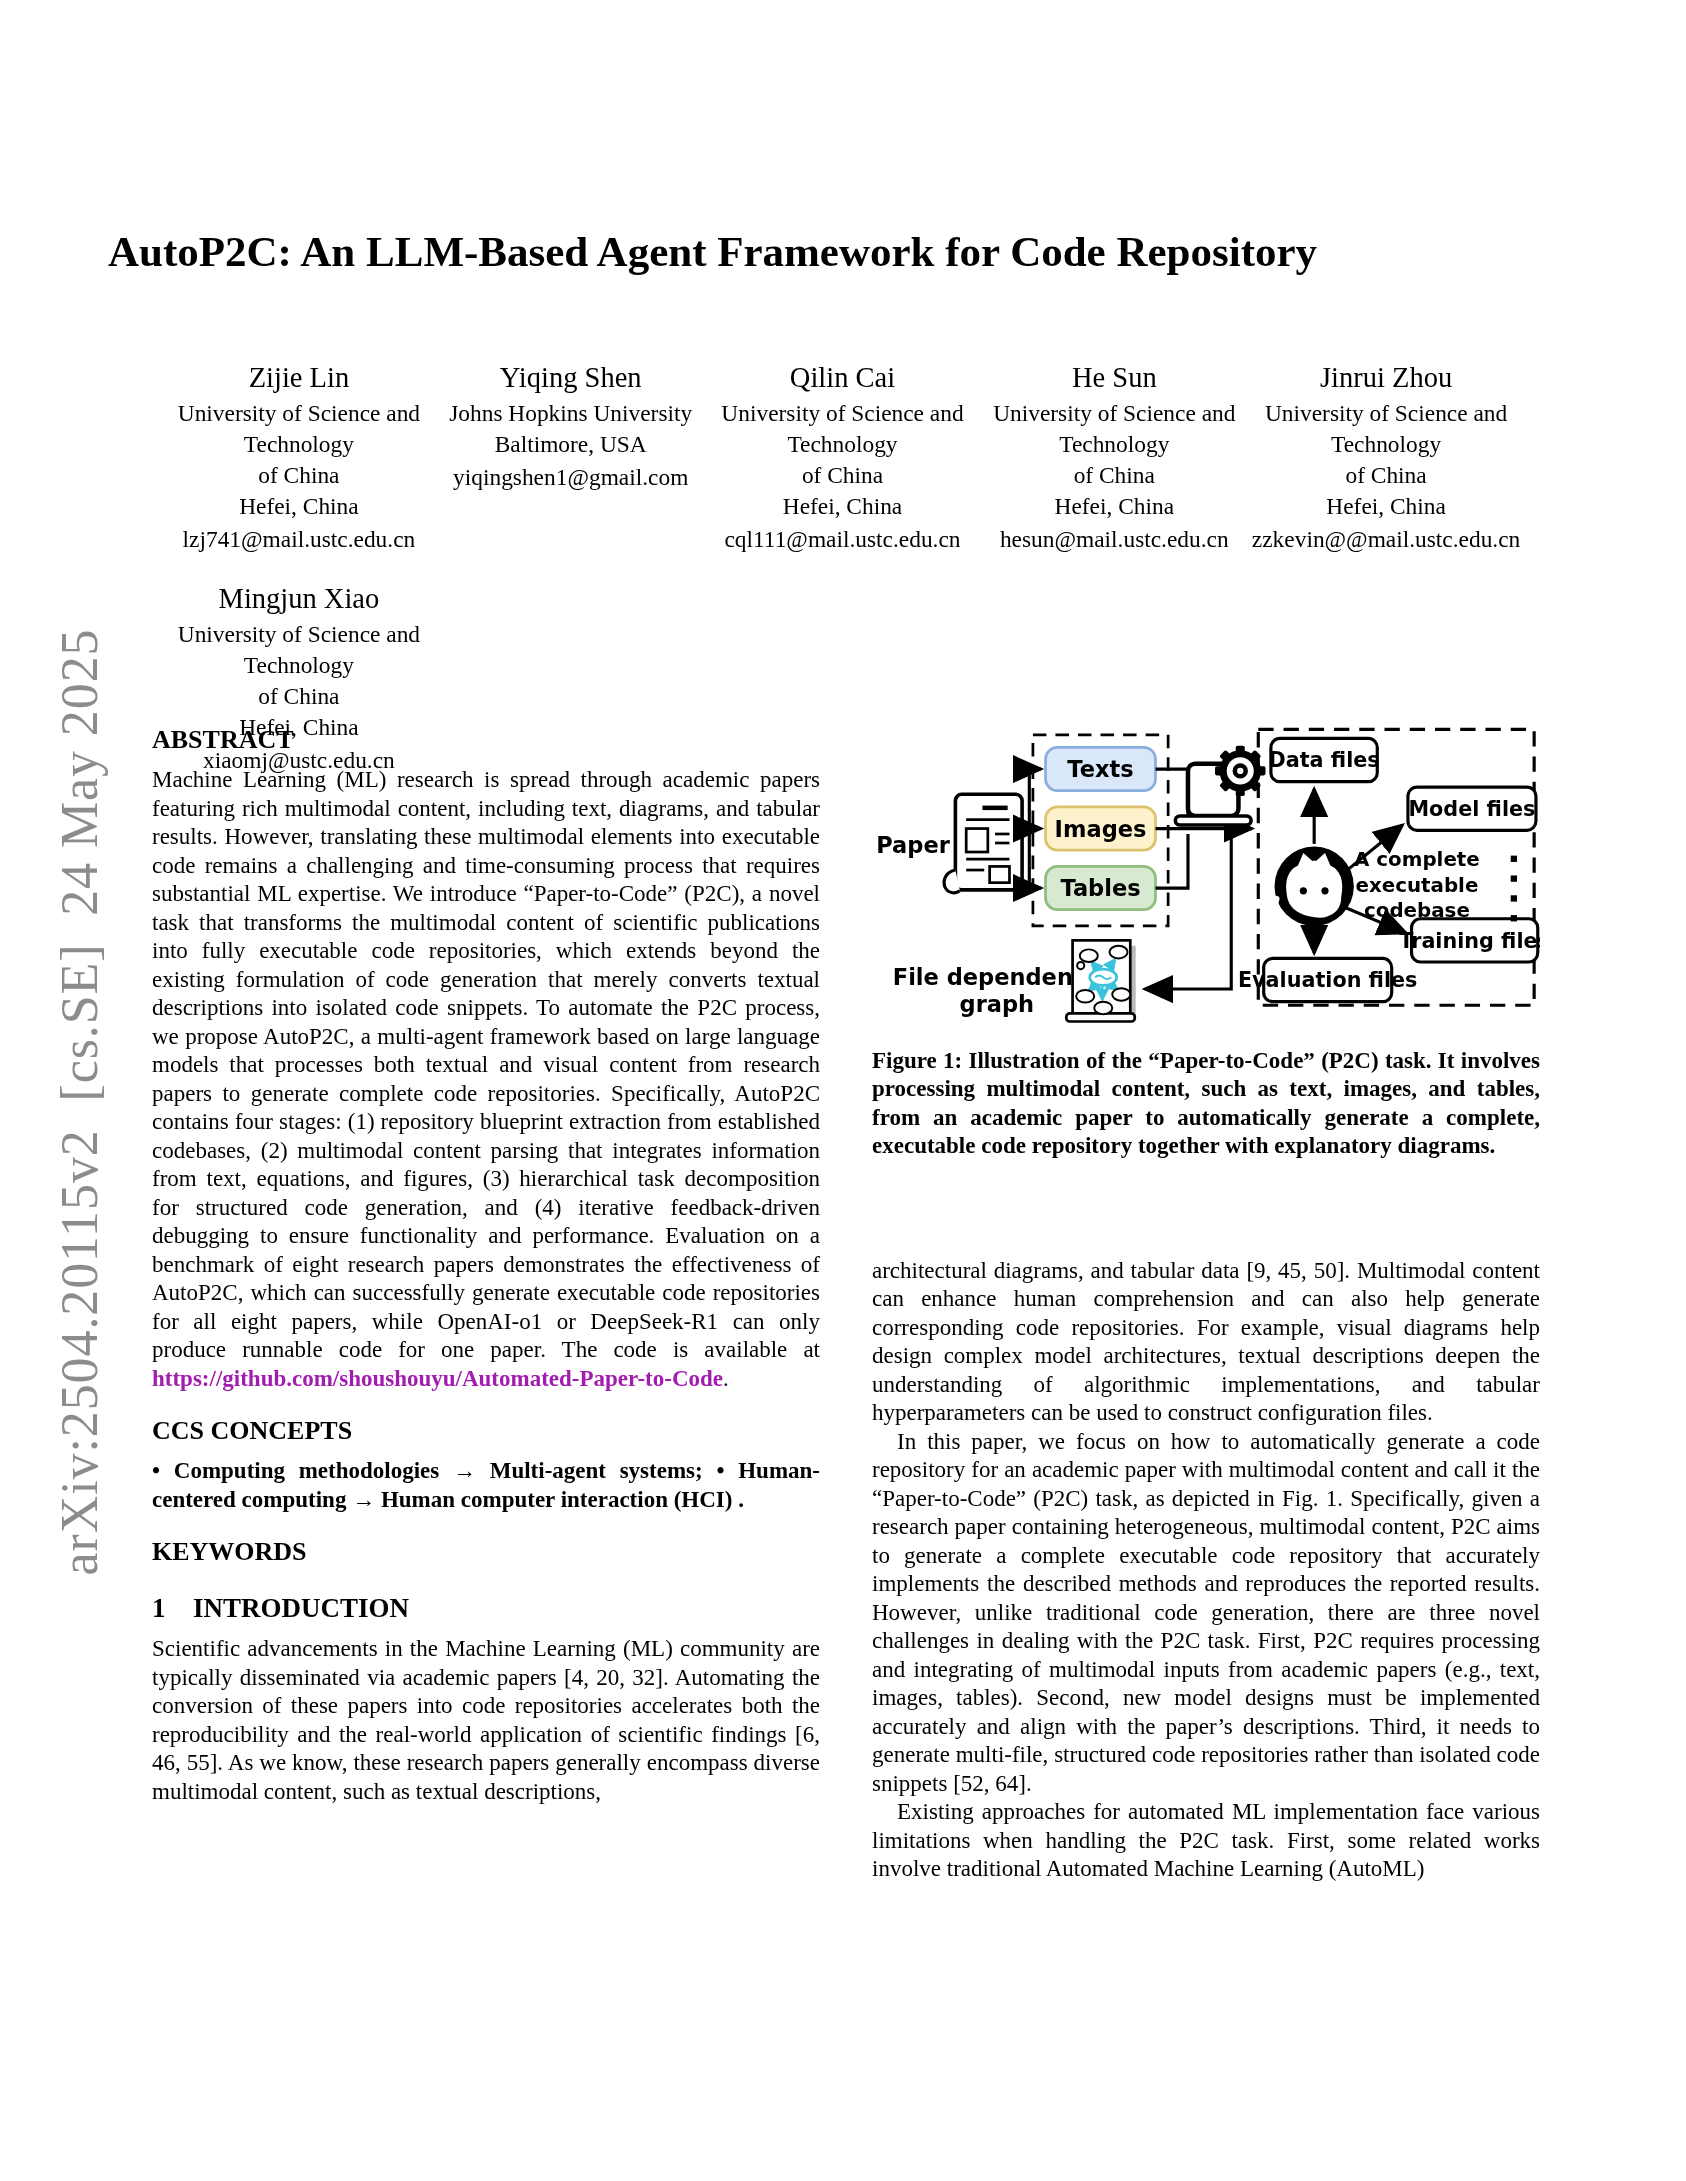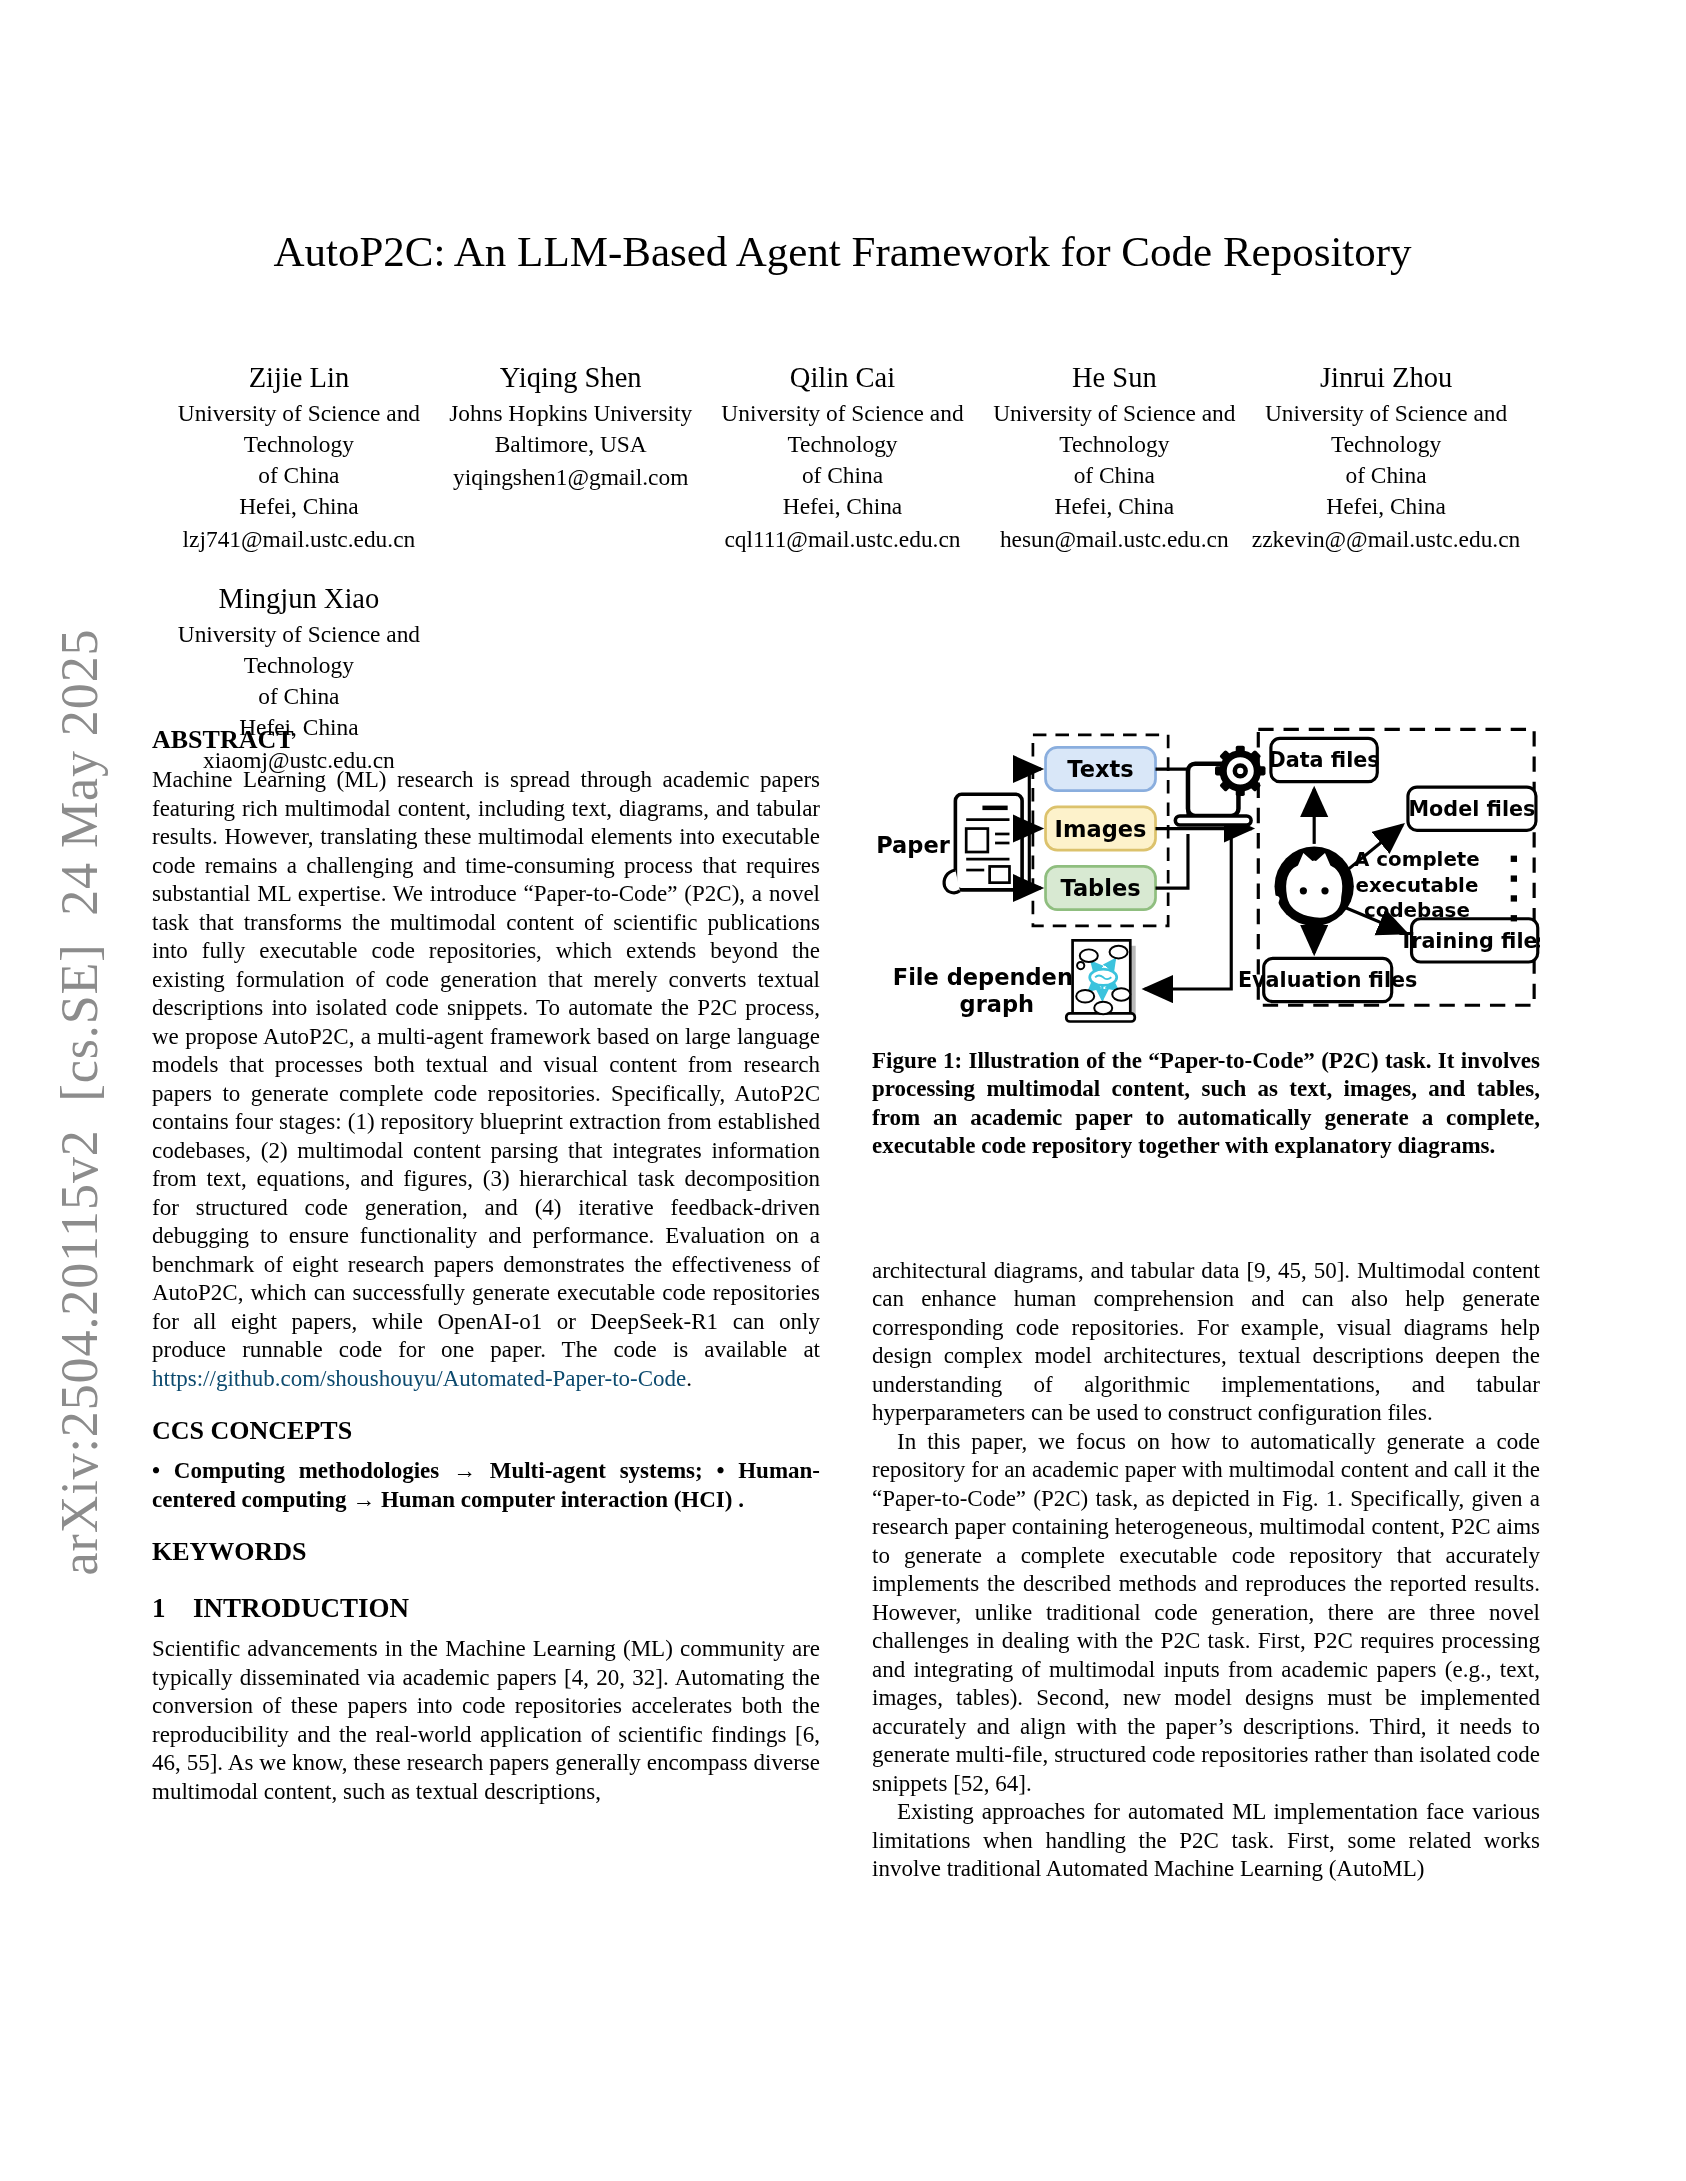--- a/index.html
+++ b/index.html
@@ -1,38 +1,38 @@
 <!DOCTYPE html>
 <html style="font-size:14.7px"><head>
 <meta charset="utf-8">
 <style>
   html,body{margin:0;padding:0;background:#e8e8e8;}
   .page{position:relative;width:1686px;height:2182px;background:#ffffff;margin:0 auto;
         font-family:"Liberation Serif", serif;color:#000;overflow:hidden;}
   .watermark{position:absolute;left:79px;top:1102px;transform:translate(-50%,-50%) rotate(-90deg);
              white-space:pre;font-size:52px;color:#8c8c8c;letter-spacing:0.9px;
              font-family:"Liberation Serif", serif;}
-  .title{position:absolute;top:224px;left:108px;width:1469px;text-align:center;
-         font-weight:normal;font-size:43px;line-height:56px;}
+  .title{position:absolute;top:224px;left:108px;width:1469px;text-align:left;
+         font-weight:bold;font-size:43px;line-height:56px;}
   .authors{position:absolute;top:358px;left:163px;width:1359px;display:grid;
            grid-template-columns:1fr 1fr 1fr 1fr 1fr;row-gap:24px;text-align:center;}
   .author .name{font-size:28.5px;line-height:40px;}
   .author .aff{font-size:23.4px;line-height:31px;}
   .author .email{font-size:23.4px;line-height:31px;margin-top:1.8px;}
   .col{position:absolute;top:724px;width:668px;font-size:23px;line-height:28.5px;
        text-align:justify;}
   .col-left{left:152px;}
   .col-right{left:872px;}
   h2{font-size:26px;line-height:31px;font-weight:bold;margin:0 0 11px 0;text-align:left;}
   .sec-gap{margin-top:22px;}
   p{margin:0;}
   .indent{text-indent:25px;}
   .bold{font-weight:bold;}
   .num{display:inline-block;margin-right:27.5px;}
-  a.plain{color:#0c4a6e;text-decoration:none;}
+  a.plain{color:#a21caf;text-decoration:none;font-weight:bold;}
   .fig-wrap{width:668px;}
   .caption{font-weight:bold;margin-top:13px;}
   .resume{margin-top:96px;}
   .figfont{font-family:"DejaVu Sans", sans-serif;font-weight:bold;}
 </style>
 </head>
 <body>
 
 <div class="page">
 

